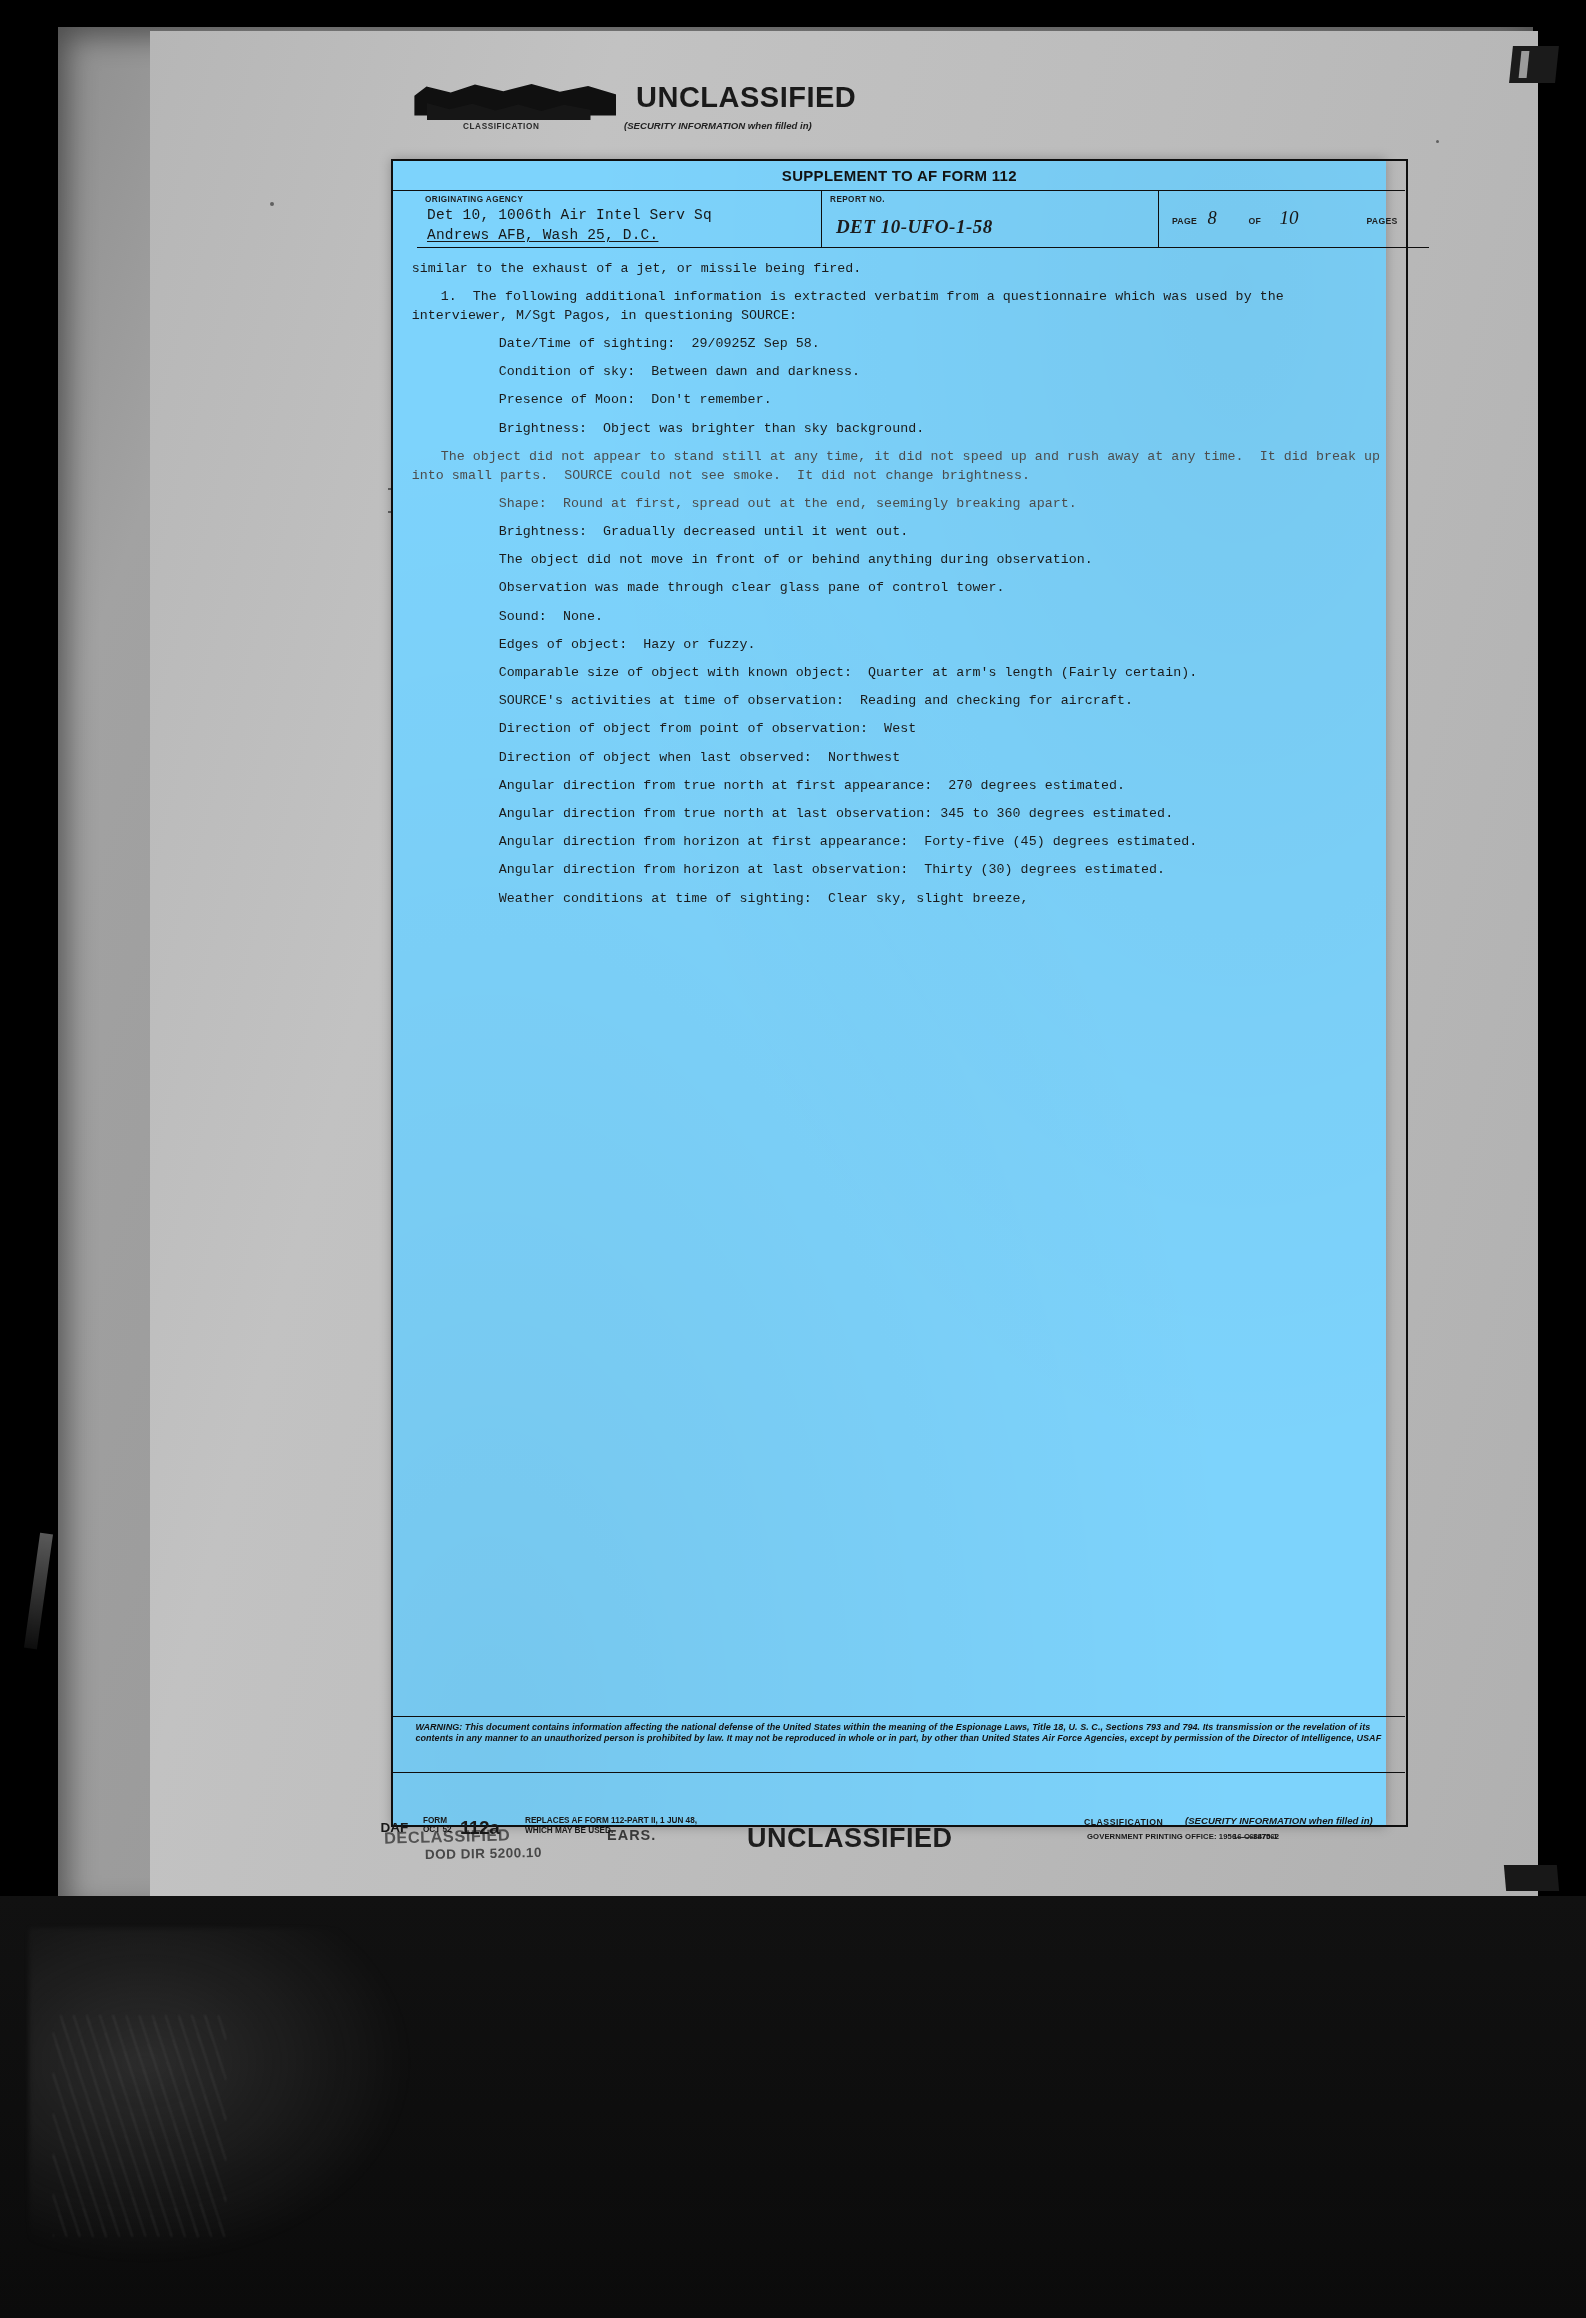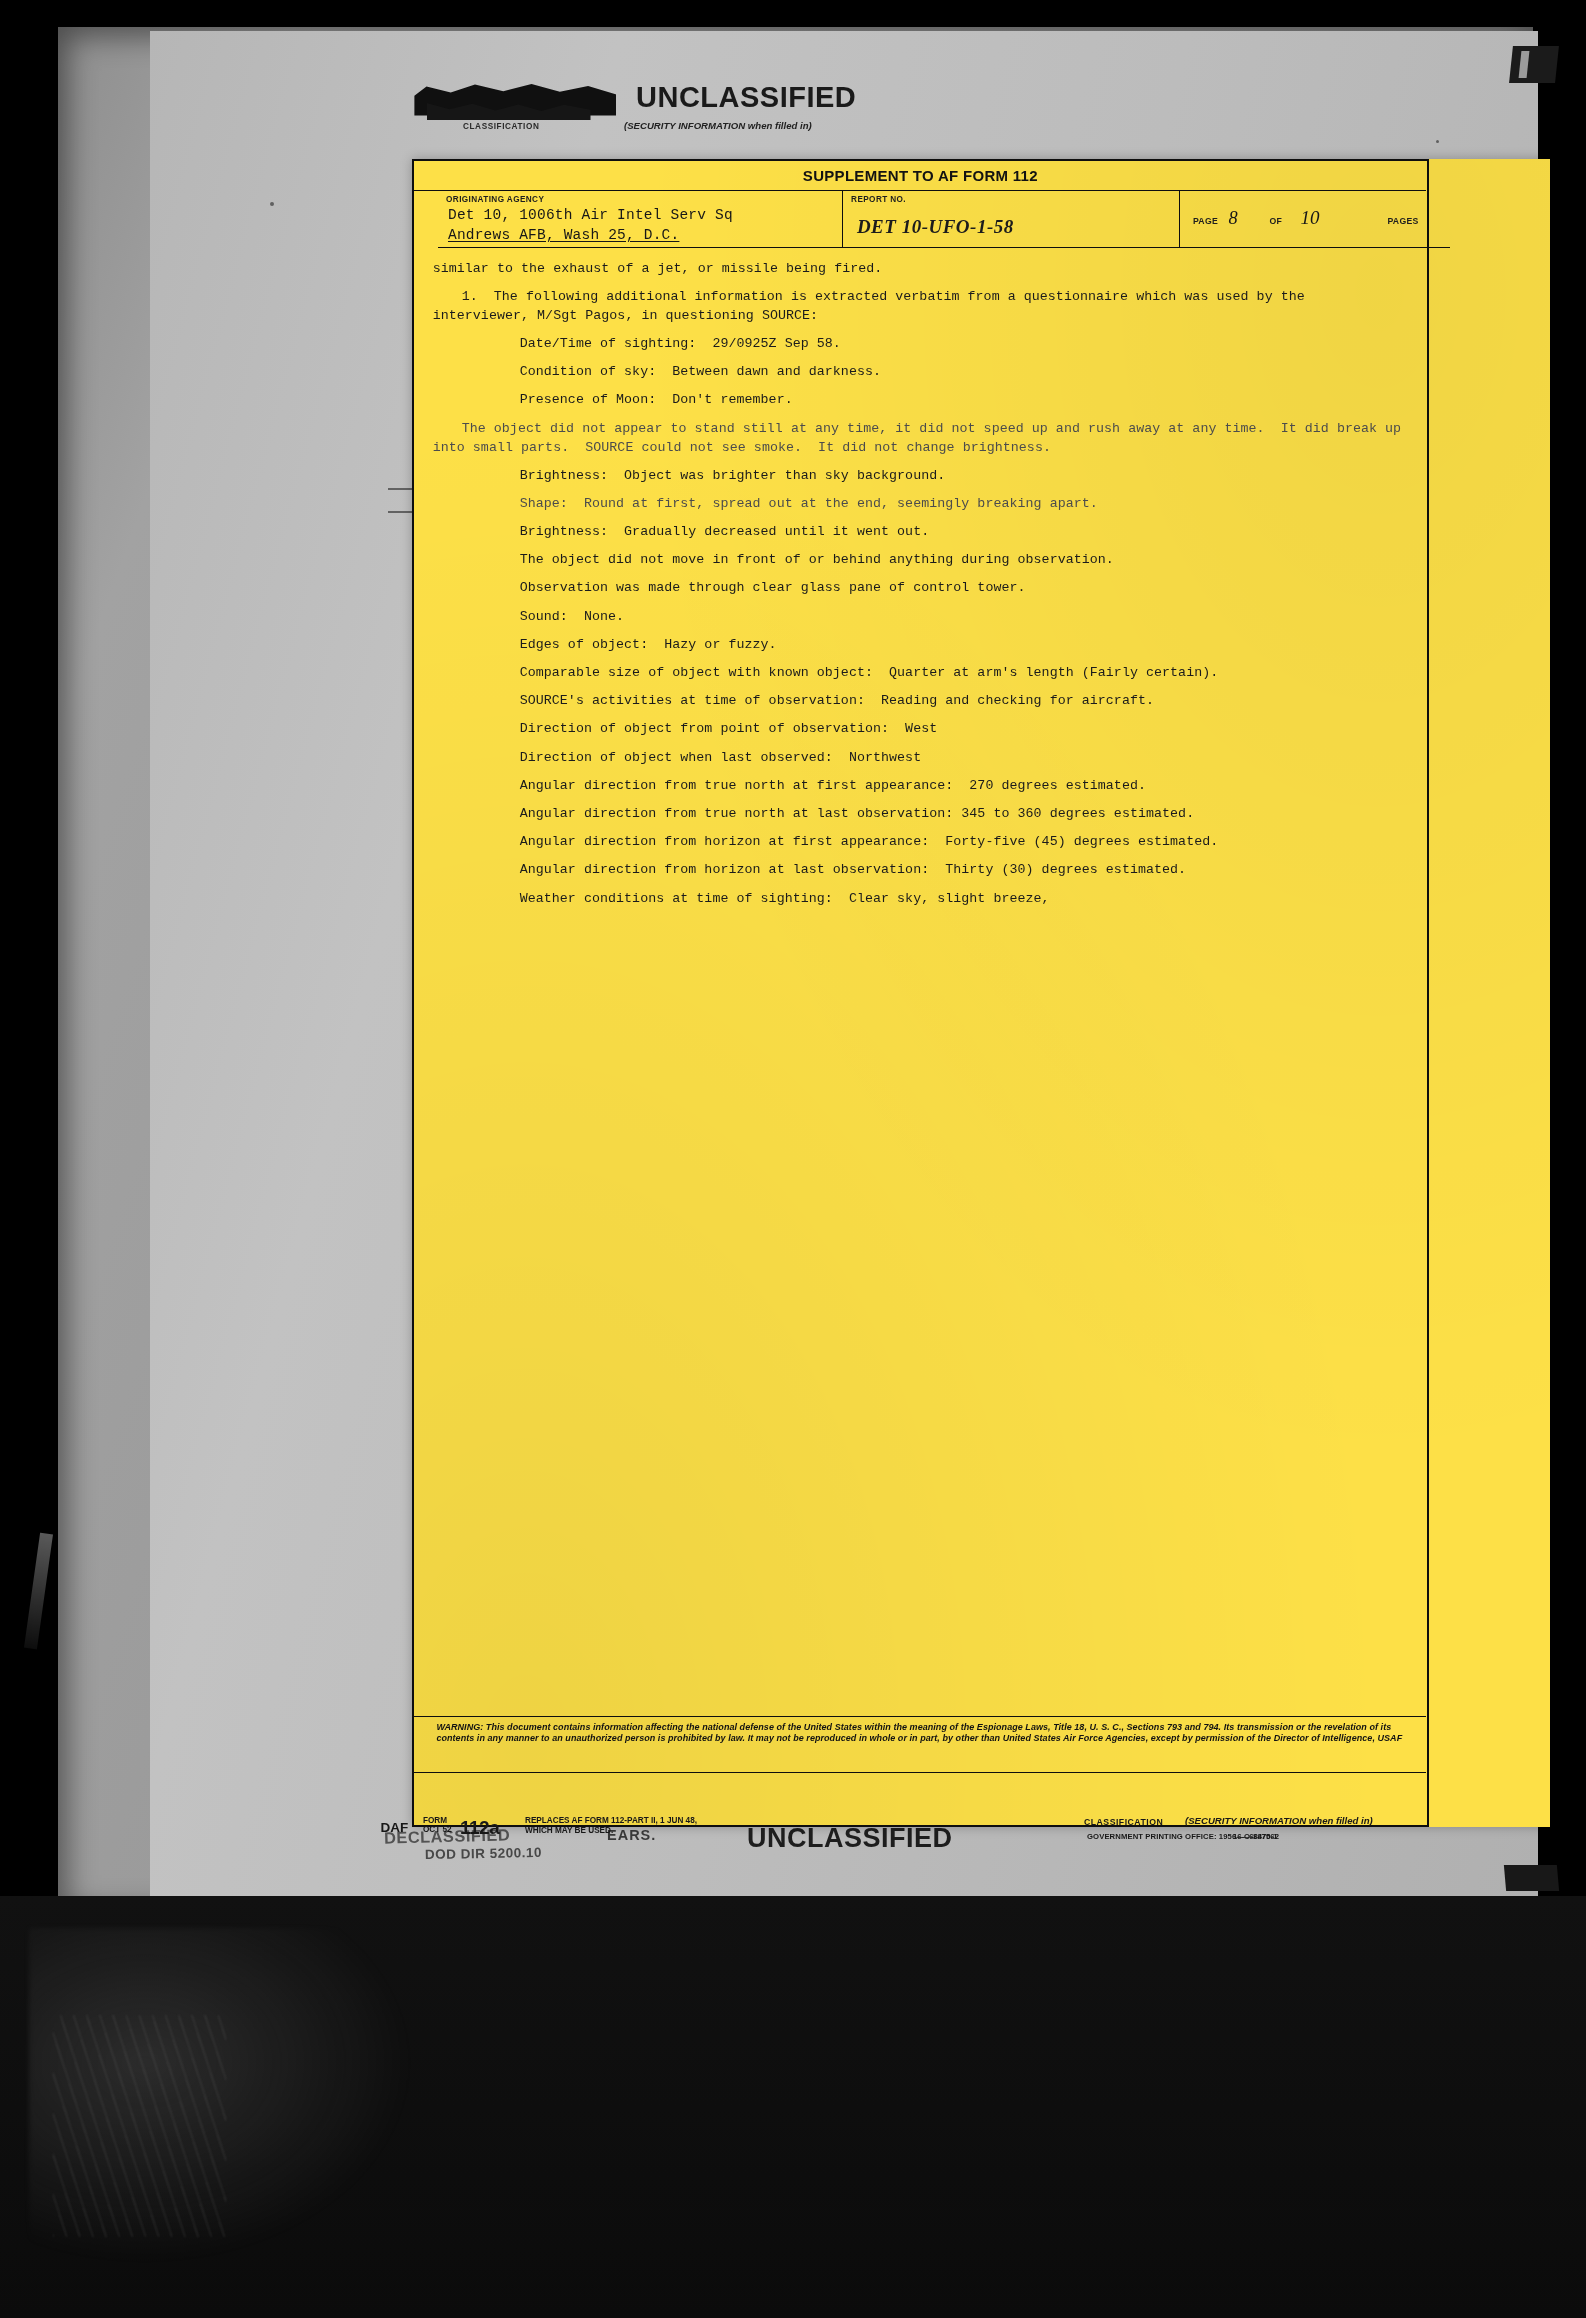--- a/index.html
+++ b/index.html
@@ -78,23 +78,23 @@
     position:absolute; left: 32px; top: 1533px;
     width: 12.5px; height: 116px;
     background: linear-gradient(180deg, rgba(255,255,255,0.35), rgba(255,255,255,0.05));
     transform: rotate(8deg);
     filter: blur(0.5px);
   }
 
   
   #page {
     position: absolute;
-    left: 412px; top: 159px;
-    width: 1138px; height: 1668px;
-    background: #fde047;
+    left: 391px; top: 159px;
+    width: 995px; height: 1668px;
+    background: #7dd3fc;
     box-shadow: 0 0 10.6px rgba(0,0,0,0.25);
   }
   #page-texture {
     position:absolute; inset:0;
     background:
       radial-gradient(ellipse at 85% 8%, rgba(0,0,0,0.05), rgba(0,0,0,0) 55%),
       radial-gradient(ellipse at 10% 95%, rgba(0,0,0,0.06), rgba(0,0,0,0) 60%);
     pointer-events:none;
   }
 
@@ -368,22 +368,22 @@
         <span class="pagelabel" id="lbl-pages">PAGES</span>
       </div>
     </div>
 
     <div id="body">
       <p class="para">similar to the exhaust of a jet, or missile being fired.</p>
       <p class="para indent1">1.  The following additional information is extracted verbatim from a questionnaire which was used by the interviewer, M/Sgt Pagos, in questioning SOURCE:</p>
       <p class="para hang">Date/Time of sighting:  29/0925Z Sep 58.</p>
       <p class="para hang">Condition of sky:  Between dawn and darkness.</p>
       <p class="para hang">Presence of Moon:  Don't remember.</p>
+      <p class="para hang">Brightness:  Object was brighter than sky background.</p>
       <p class="para indent1 faded">The object did not appear to stand still at any time, it did not speed up and rush away at any time.  It did break up into small parts.  SOURCE could not see smoke.  It did not change brightness.</p>
-      <p class="para hang">Brightness:  Object was brighter than sky background.</p>
       <p class="para hang faded">Shape:  Round at first, spread out at the end, seemingly breaking apart.</p>
       <p class="para hang">Brightness:  Gradually decreased until it went out.</p>
       <p class="para hang">The object did not move in front of or behind anything during observation.</p>
       <p class="para hang">Observation was made through clear glass pane of control tower.</p>
       <p class="para hang">Sound:  None.</p>
       <p class="para hang">Edges of object:  Hazy or fuzzy.</p>
       <p class="para hang">Comparable size of object with known object:  Quarter at arm's length (Fairly certain).</p>
       <p class="para hang">SOURCE's activities at time of observation:  Reading and checking for aircraft.</p>
       <p class="para hang">Direction of object from point of observation:  West</p>
       <p class="para hang">Direction of object when last observed:  Northwest</p>

